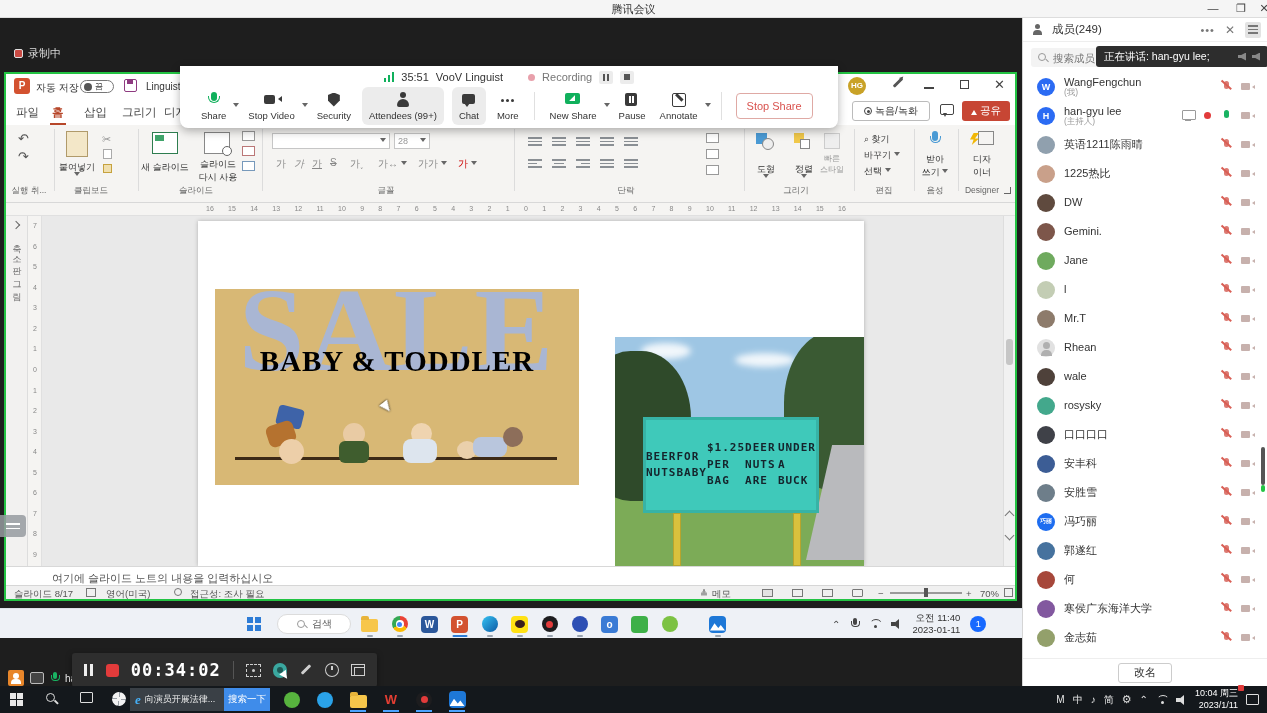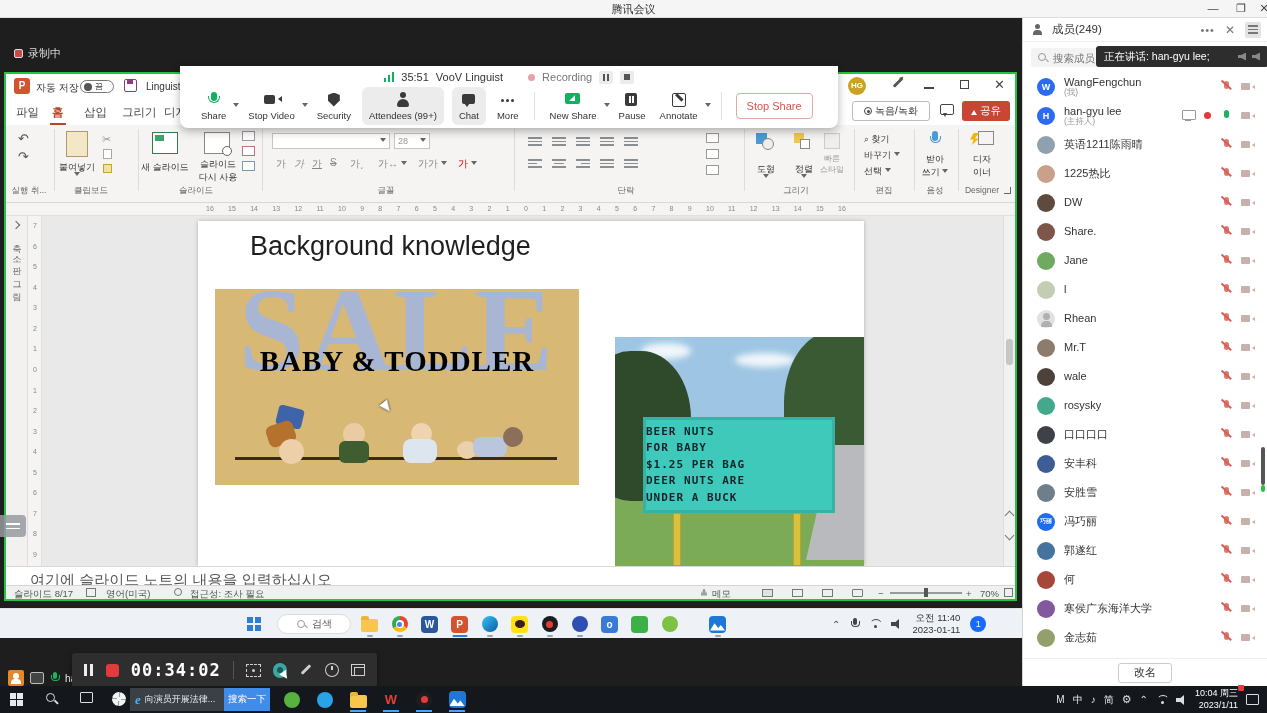--- a/index.html
+++ b/index.html
@@ -81,30 +81,30 @@
 #img1 .line{position:absolute;left:20px;top:168px;width:322px;height:3px;background:#3d2a16}
 .baby{position:absolute;border-radius:50%}
 #img2{position:absolute;left:417px;top:116px;width:249px;height:229px;overflow:hidden;background:linear-gradient(#9ec6e4 0 45%,#cde2f0 60%,#7cab57 60%)}
 #img2 .cloud{position:absolute;background:#fff;border-radius:50%;filter:blur(3px);opacity:.85}
 #img2 .treeL{position:absolute;left:-34px;top:14px;width:110px;height:150px;background:#2f4a2a;border-radius:45%}
 #img2 .treeR{position:absolute;right:-30px;top:-6px;width:110px;height:160px;background:#3a5a33;border-radius:45%}
 #img2 .road{position:absolute;right:0;top:108px;width:58px;height:115px;background:#b9babd;clip-path:polygon(45% 0,100% 0,100% 100%,0 100%)}
 #img2 .board{position:absolute;left:62px;top:26px;width:126px;height:44px;background:#2e3d63;border:2px solid #1f2c49;border-radius:8px;text-align:center;padding-top:7px}
 #img2 .b1{font-size:9px;color:#cfd6e6;letter-spacing:1px;font-family:"Liberation Serif",serif}
 #img2 .b2{font-size:5.5px;color:#9aa6c0;letter-spacing:1px;margin-top:2px}
-#img2 .sign{position:absolute;left:28px;top:80px;width:192px;height:96px;background:#3fc9ba;border:3px solid #37b3a6;display:flex;flex-direction:column;align-items:flex-start;justify-content:center}
+#img2 .sign{position:absolute;left:28px;top:80px;width:176px;height:96px;background:#3fc9ba;border:3px solid #37b3a6;display:flex;align-items:center;justify-content:center}
 #img2 .sign span{font-family:"DejaVu Sans Mono",monospace;font-weight:bold;font-size:11px;line-height:1.5;color:#15242c;letter-spacing:1px}
 #img2 .post{position:absolute;top:176px;width:8px;height:53px;background:#d9c13d;border:1px solid #b8a42c}
 
 #vsb{position:absolute;right:0;top:0;width:12px;height:350px;background:#f1f1f1;border-left:1px solid #ddd}
 #vsb .thumb{position:absolute;left:2px;top:123px;width:7px;height:26px;background:#c6c6c6;border-radius:3px}
 #vsb .arr{position:absolute;left:2px;width:7px;height:7px;border-right:1.6px solid #777;border-bottom:1.6px solid #777}
 
 #ppt-notes{position:absolute;left:0;top:492px;width:100%;height:19px;background:#fff;border-top:1px solid #d8d8d8}
-#ppt-notes .nt{position:absolute;left:24px;top:4px;font-size:15px;color:#555}
+#ppt-notes .nt{position:absolute;left:46px;top:4px;font-size:11px;color:#555}
 #ppt-status{position:absolute;left:0;top:511px;width:100%;height:14px;background:#f0f0f0;border-top:1px solid #d6d6d6;font-size:9.5px;color:#555}
 .stx{position:absolute;top:2px}
 .vicon{position:absolute;top:3px;width:11px;height:8px;border:1px solid #777}
 #zoomtrack{position:absolute;left:884px;top:6px;width:72px;height:1.5px;background:#999}
 #zoomthumb{position:absolute;left:918px;top:2px;width:3.5px;height:9px;background:#555}
 
 
 #voov{left:180px;top:66px;width:658px;height:62px;background:#fff;z-index:40;border-radius:0 0 8px 8px;box-shadow:0 3px 10px rgba(0,0,0,.3)}
 #voov-top{position:absolute;left:0;top:3px;width:100%;height:16px;display:flex;align-items:center;justify-content:center;gap:7px}
 #voov-top .sg{display:flex;align-items:flex-end;gap:1.5px;height:10px}
@@ -547,21 +547,20 @@
             <span>4</span>
             <span>5</span>
             <span>6</span>
             <span>7</span>
             <span>8</span>
             <span>9</span>
           </div>
         </div>
     <div id="canvas">
       <div id="slide">
-        <div id="slide-title">Background knowledge</div>
         <div id="img1">
           <div class="sale">SALE</div>
           <div class="cap">BABY &amp; TODDLER</div>
           <div class="line"></div>
           <div class="baby" style="left:62px;top:118px;width:26px;height:20px;background:#3e63a8;border-radius:4px;transform:rotate(14deg)"></div>
           <div class="baby" style="left:52px;top:134px;width:28px;height:22px;background:#b5722f;border-radius:6px;transform:rotate(-18deg)"></div>
           <div class="baby" style="left:64px;top:150px;width:25px;height:25px;background:#edcfa9"></div>
           <div class="baby" style="left:128px;top:134px;width:22px;height:22px;background:#e9cba4"></div>
           <div class="baby" style="left:124px;top:152px;width:30px;height:22px;background:#3f5d2e;border-radius:6px"></div>
           <div class="baby" style="left:196px;top:134px;width:21px;height:21px;background:#efd4b0"></div>
@@ -760,21 +759,21 @@
           <div class="nm">DW</div>
         </div>
         <div class="rowic">
           <span class="m-mic"></span>
           <span class="m-cam"></span>
         </div>
       </div>
       <div class="mrow">
         <div class="av" style="background: rgb(125, 86, 74); position: relative;"></div>
         <div class="mname">
-          <div class="nm">Share.</div>
+          <div class="nm">Gemini.</div>
         </div>
         <div class="rowic">
           <span class="m-mic"></span>
           <span class="m-cam"></span>
         </div>
       </div>
       <div class="mrow">
         <div class="av" style="background: rgb(111, 170, 94); position: relative;"></div>
         <div class="mname">
           <div class="nm">Jane</div>
@@ -788,33 +787,33 @@
         <div class="av" style="background: rgb(195, 205, 180); position: relative;"></div>
         <div class="mname">
           <div class="nm">l</div>
         </div>
         <div class="rowic">
           <span class="m-mic"></span>
           <span class="m-cam"></span>
         </div>
       </div>
       <div class="mrow">
+        <div class="av" style="background: rgb(141, 123, 107); position: relative;"></div>
+        <div class="mname">
+          <div class="nm">Mr.T</div>
+        </div>
+        <div class="rowic">
+          <span class="m-mic"></span>
+          <span class="m-cam"></span>
+        </div>
+      </div>
+      <div class="mrow">
         <div class="av defav" style="background: rgb(225, 225, 225); position: relative;"></div>
         <div class="mname">
           <div class="nm">Rhean</div>
-        </div>
-        <div class="rowic">
-          <span class="m-mic"></span>
-          <span class="m-cam"></span>
-        </div>
-      </div>
-      <div class="mrow">
-        <div class="av" style="background: rgb(141, 123, 107); position: relative;"></div>
-        <div class="mname">
-          <div class="nm">Mr.T</div>
         </div>
         <div class="rowic">
           <span class="m-mic"></span>
           <span class="m-cam"></span>
         </div>
       </div>
       <div class="mrow">
         <div class="av" style="background: rgb(78, 65, 58); position: relative;"></div>
         <div class="mname">
           <div class="nm">wale</div>

